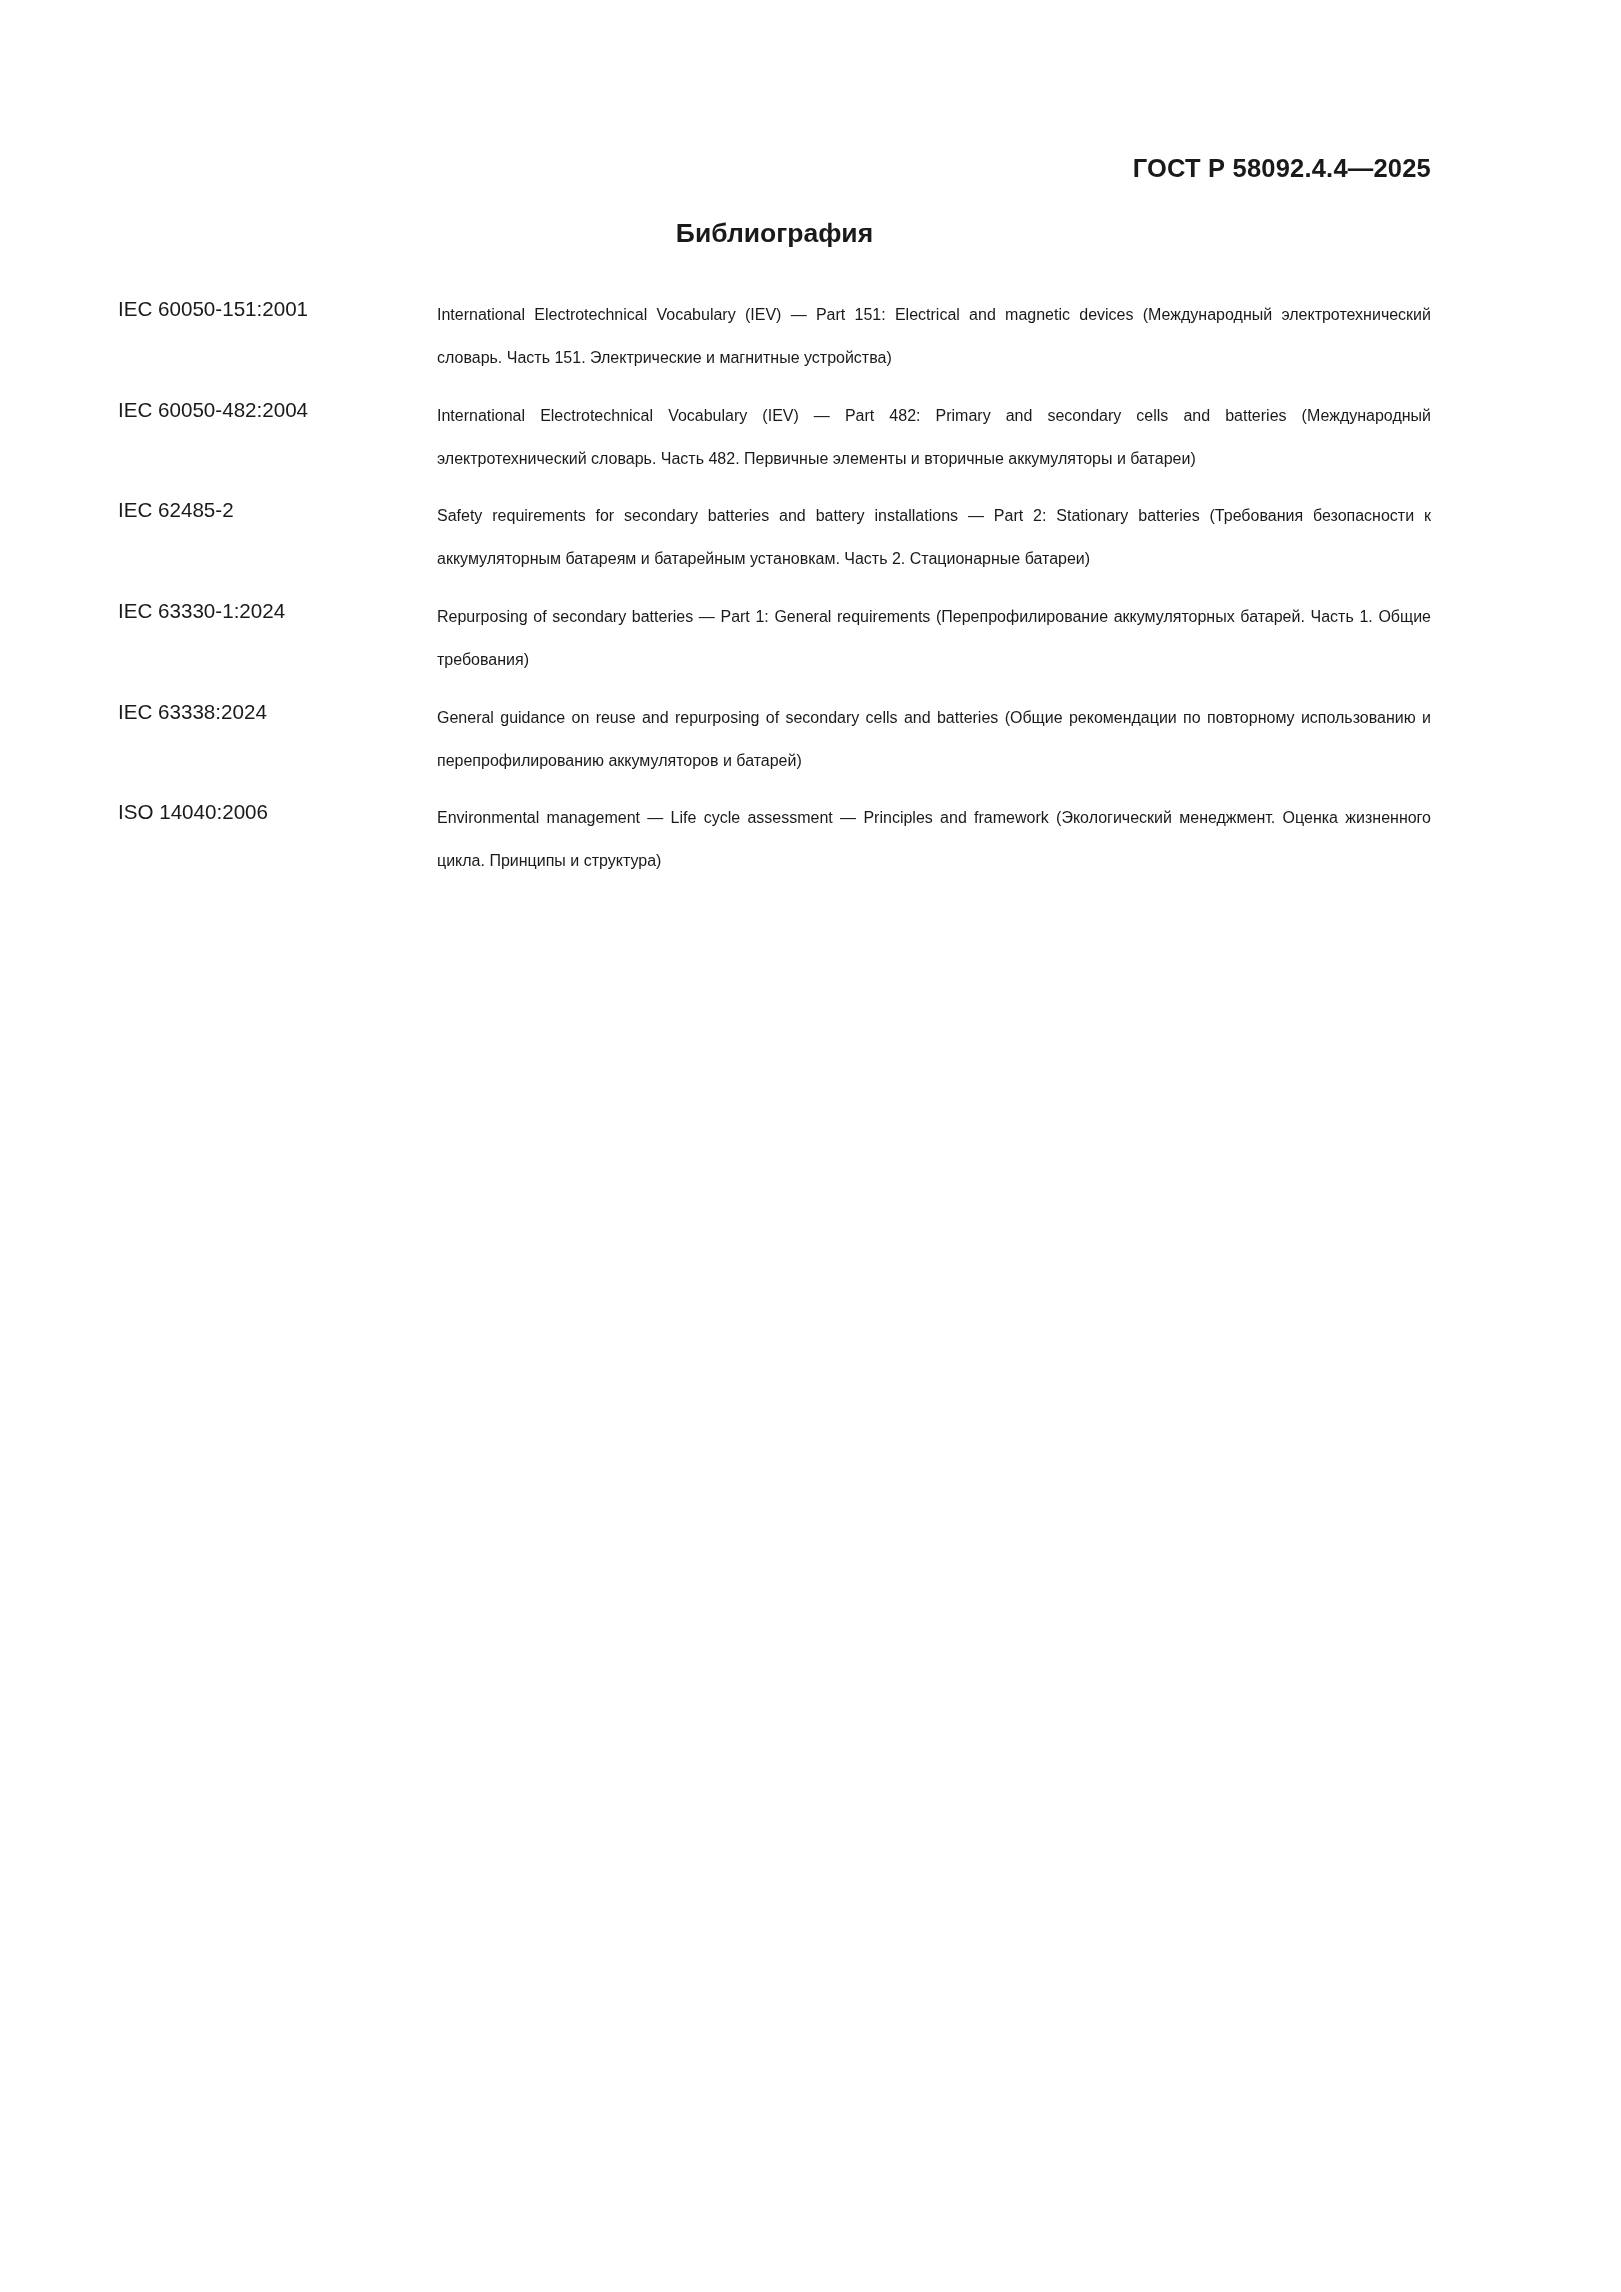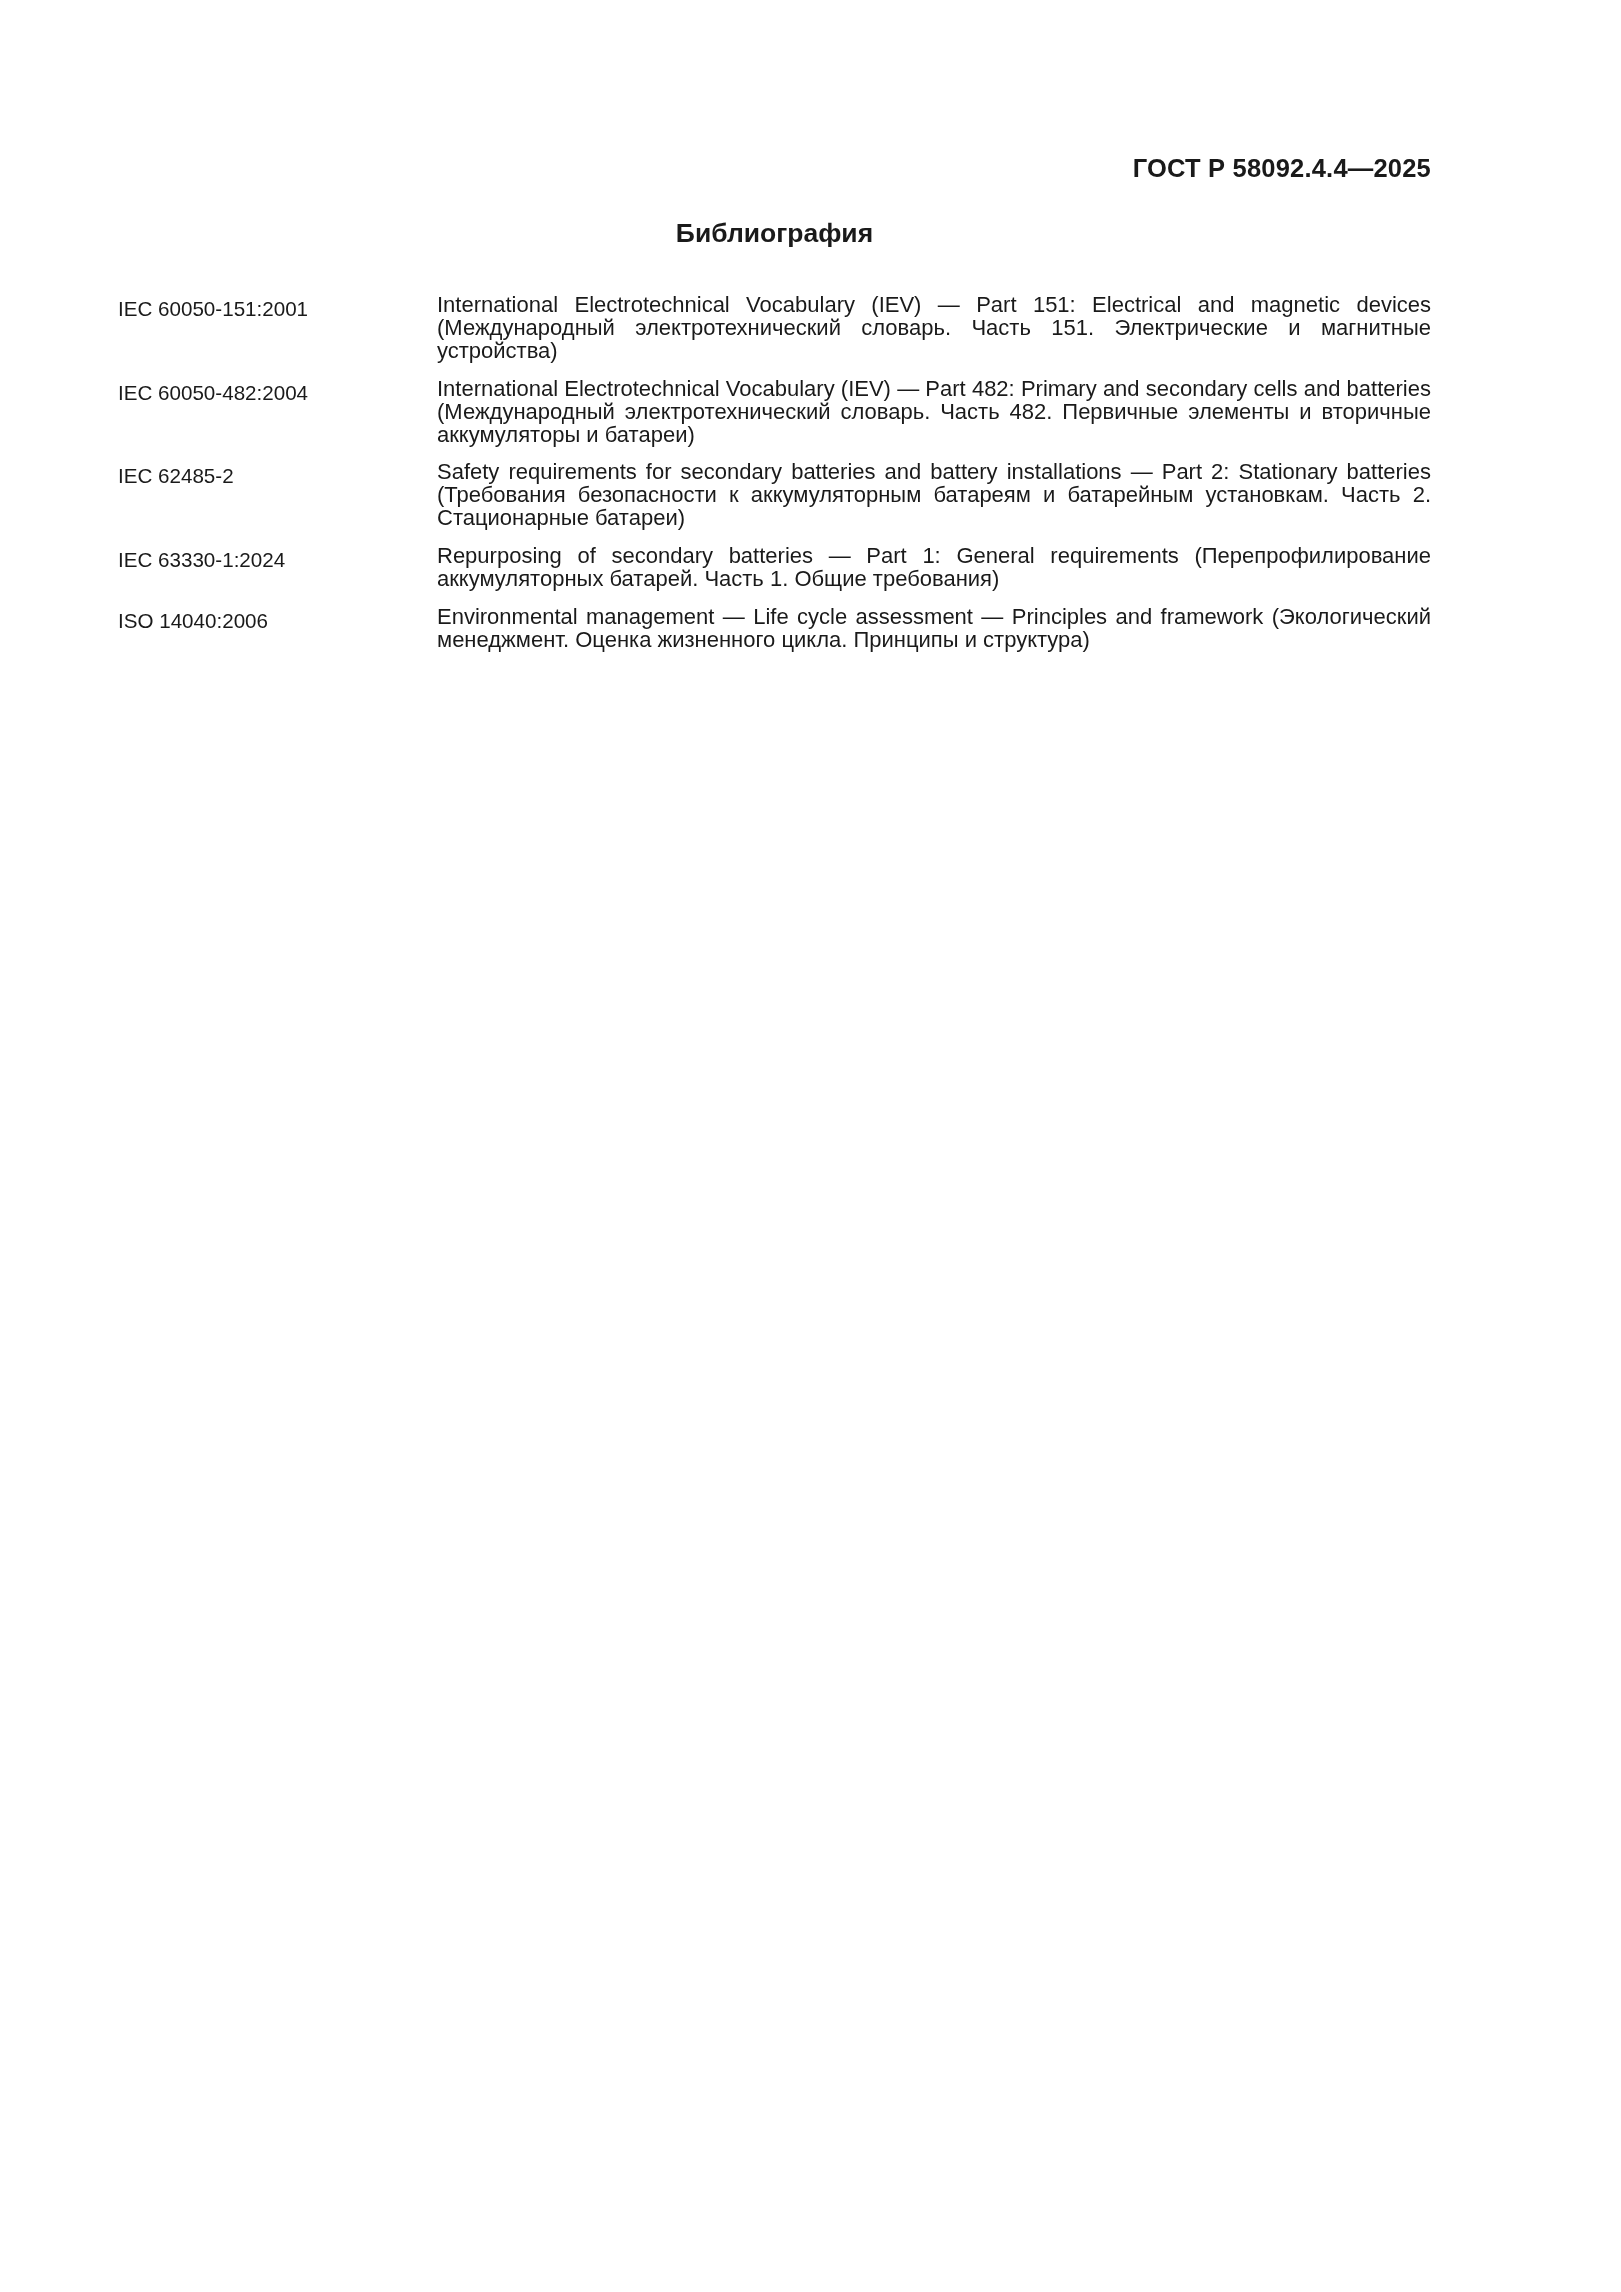--- a/index.html
+++ b/index.html
@@ -48,22 +48,22 @@
   }
   .entry .ref {
     width: 319px;
     flex: 0 0 319px;
     font-size: 20.6px;
     line-height: 32px;
     white-space: nowrap;
   }
   .entry .desc {
     flex: 1 1 auto;
-    font-size: 22px;
-    line-height: 23px;
+    font-size: 16px;
+    line-height: 43px;
     text-align: justify;
   }
   .page-number {
     position: absolute;
     right: 193px;
     top: 2070px;
     font-size: 20.6px;
     line-height: 32px;
   }
 </style>
@@ -92,20 +92,24 @@
       <div class="entry">
         <div class="ref">IEC 62485-2</div>
         <div class="desc">Safety requirements for secondary batteries and battery installations — Part 2: Stationary batteries (Требования безопасности к аккумуляторным батареям и батарейным установкам. Часть 2. Стационарные батареи)</div>
       </div>
 
       <div class="entry">
         <div class="ref">IEC 63330-1:2024</div>
         <div class="desc">Repurposing of secondary batteries — Part 1: General requirements (Перепрофилирование аккумуляторных батарей. Часть 1. Общие требования)</div>
       </div>
 
+      <div class="entry">
+        <div class="ref">IEC 63338:2024</div>
+        <div class="desc">General guidance on reuse and repurposing of secondary cells and batteries (Общие рекомендации по повторному использованию и перепрофилированию аккумуляторов и батарей)</div>
+      </div>
 
 
 
       <div class="entry">
         <div class="ref">ISO 14040:2006</div>
         <div class="desc">Environmental management — Life cycle assessment — Principles and framework (Экологический менеджмент. Оценка жизненного цикла. Принципы и структура)</div>
       </div>
 
     </div>
   </div>

